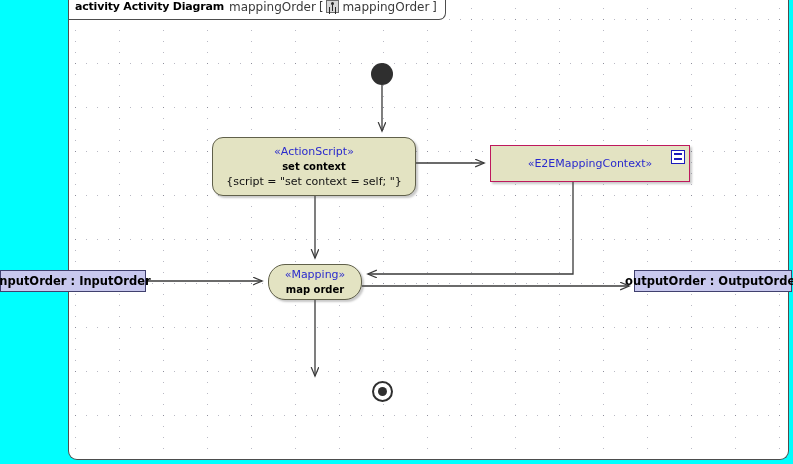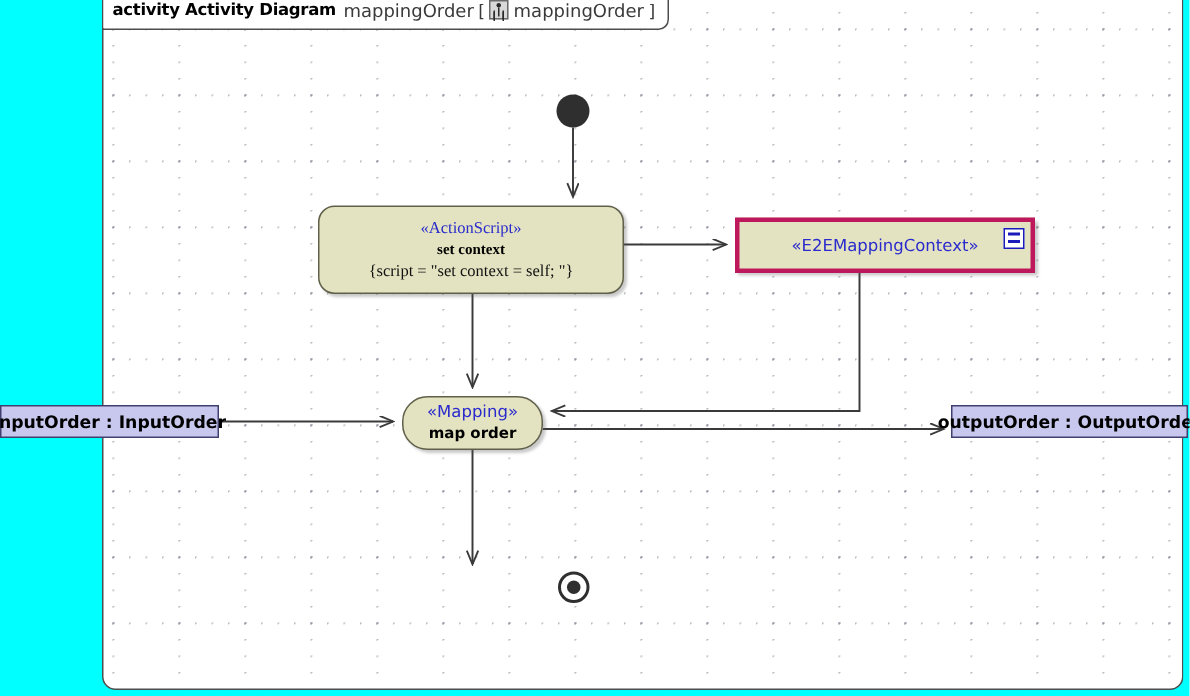--- a/index.html
+++ b/index.html
@@ -145,39 +145,38 @@
     font-size: 11px;
     line-height: 15px;
     white-space: nowrap;
   }
 
   #node-set-context {
     left: 143px;
     top: 137px;
     width: 204px;
     height: 59px;
-    font-family: Liberation Serif, serif;
   }
   #node-map-order {
     left: 199px;
     top: 264px;
     width: 94px;
     height: 36px;
     border-radius: 17px;
   }
 
   
   #node-context-object {
     position: absolute;
     left: 421px;
     top: 145px;
     width: 200px;
     height: 37px;
     background: #e3e3c2;
-    border: 3px solid #be185d;
+    border: 1px solid #be185d;
     box-sizing: border-box;
     box-shadow: 2px 2px 2px rgba(90,90,90,0.33);
     z-index: 4;
     display: flex;
     flex-direction: row;
     align-items: center;
     justify-content: center;
   }
   #node-context-object .stereo { line-height: 13px; }
   .obj-icon {

